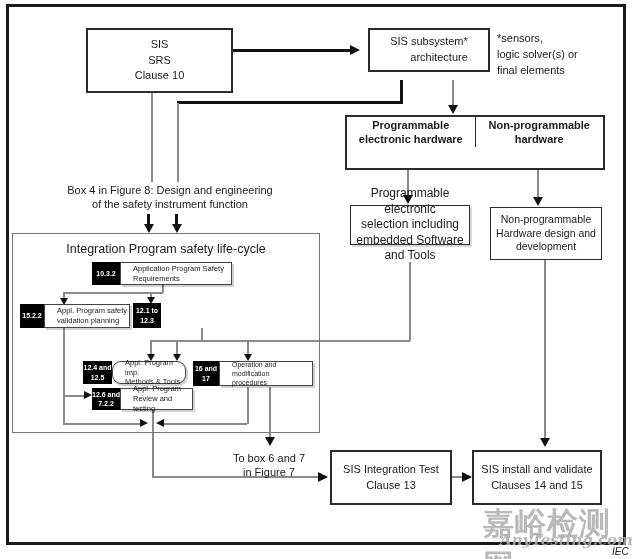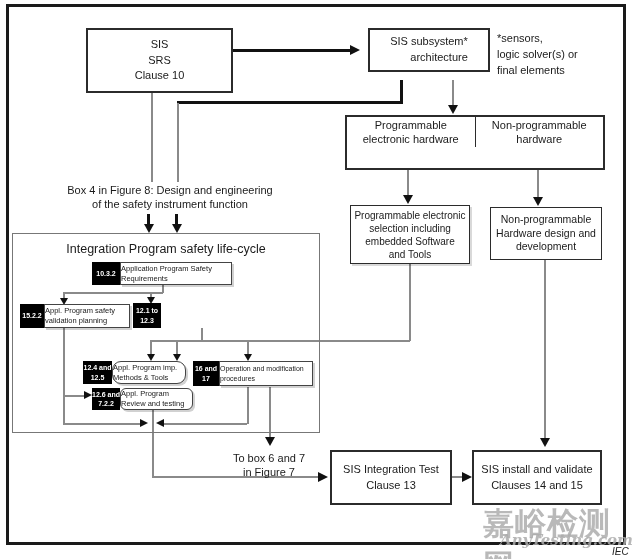--- a/index.html
+++ b/index.html
@@ -5,27 +5,27 @@
   html,body{margin:0;padding:0;background:#fff;}
   #canvas{position:relative;width:640px;height:559px;background:#ffffff;overflow:hidden;
           font-family:"Liberation Sans", sans-serif;color:#1a1a1a;}
   .abs{position:absolute;box-sizing:border-box;}
   .box{position:absolute;box-sizing:border-box;background:#fff;border:2px solid #2b2b2b;
        display:flex;align-items:center;justify-content:center;text-align:center;
        white-space:pre-line;font-size:11px;line-height:1.45;}
   .tbl{position:absolute;box-sizing:border-box;background:#fff;border:2px solid #2b2b2b;}
   .tbl .hdr{height:21px;border-bottom:1.5px solid #2b2b2b;display:flex;align-items:center;
        justify-content:center;font-size:11px;}
-  .tbl .row{display:flex;height:30px;}
+  .tbl .row{display:flex;height:30px;font-weight:bold;}
   .tbl .cell{flex:1;display:flex;align-items:center;justify-content:center;text-align:center;
        white-space:pre-line;font-size:11px;line-height:1.3;}
   .tbl .cell.first{border-right:1.5px solid #2b2b2b;}
   .step{position:absolute;box-sizing:border-box;background:#fff;border:1px solid #444;
         box-shadow:2px 2px 0 rgba(0,0,0,0.18);display:flex;align-items:center;
-        font-size:7.5px;line-height:1.3;white-space:pre-line;padding-left:0;text-align:left;}
+        font-size:7.5px;line-height:1.3;white-space:pre-line;padding-left:12px;text-align:left;}
   .chip{position:absolute;box-sizing:border-box;background:#000;color:#fff;display:flex;
         align-items:center;justify-content:center;text-align:center;font-weight:bold;
         font-size:7px;line-height:1.3;white-space:pre-line;}
   .note{position:absolute;font-size:11px;line-height:1.45;white-space:pre-line;}
   .hl{position:absolute;background:#8a8a8a;height:1.5px;}
   .vl{position:absolute;background:#8a8a8a;width:1.5px;}
   .strong{background:#111;}
   .hl.strong{height:3px;}
   .vl.strong{width:3px;}
   .ah{position:absolute;width:0;height:0;}
@@ -123,21 +123,21 @@
 
   <div class="tbl" style="left:345px;top:115px;width:260px;height:55px;">
     <div class="row">
       <div class="cell first">Programmable
 electronic hardware</div>
       <div class="cell">Non-programmable
 hardware</div>
     </div>
   </div>
 
-  <div class="box" style="left:350px;top:205px;width:120px;height:59px;font-size:10px;line-height:1.3;border-width:1.5px;box-shadow:2px 2px 0 rgba(0,0,0,0.15);"><span>Programmable electronic
+  <div class="box" style="left:350px;top:205px;width:120px;height:40px;font-size:12px;line-height:1.3;border-width:1.5px;box-shadow:2px 2px 0 rgba(0,0,0,0.15);"><span>Programmable electronic
 selection including
 embedded Software
 and Tools</span></div>
 
   <div class="box" style="left:490px;top:207px;width:112px;height:53px;font-size:10.5px;line-height:1.3;border-width:1.5px;"><span>Non-programmable
 Hardware design and
 development</span></div>
 
   <div class="note" style="left:55px;top:184px;width:230px;text-align:center;line-height:1.25;">Box 4 in Figure 8: Design and engineering
 of the safety instrument function</div>
@@ -161,21 +161,21 @@
   <div class="step" style="left:112px;top:361px;width:74px;height:23px;border-radius:9px;"><span>Appl. Program imp.
 Methods &amp; Tools</span></div>
 
   <div class="chip" style="left:193px;top:361px;width:26px;height:25px;">16 and
 17</div>
   <div class="step" style="left:219px;top:361px;width:94px;height:25px;font-size:7px;"><span>Operation and modification
 procedures</span></div>
 
   <div class="chip" style="left:92px;top:388px;width:28px;height:22px;">12.6 and
 7.2.2</div>
-  <div class="step" style="left:120px;top:388px;width:73px;height:22px;border-radius:6px;"><span>Appl. Program
+  <div class="step" style="left:120px;top:388px;width:73px;height:22px;"><span>Appl. Program
 Review and testing</span></div>
 
   <div class="note" style="left:210px;top:451px;width:118px;text-align:center;line-height:1.3;">To box 6 and 7
 in Figure 7</div>
 
   <div class="box" style="left:330px;top:450px;width:122px;height:55px;border-width:2.5px;"><span>SIS Integration Test
 Clause 13</span></div>
 
   <div class="box" style="left:472px;top:450px;width:130px;height:55px;border-width:2px;"><span>SIS install and validate
 Clauses 14 and 15</span></div>

